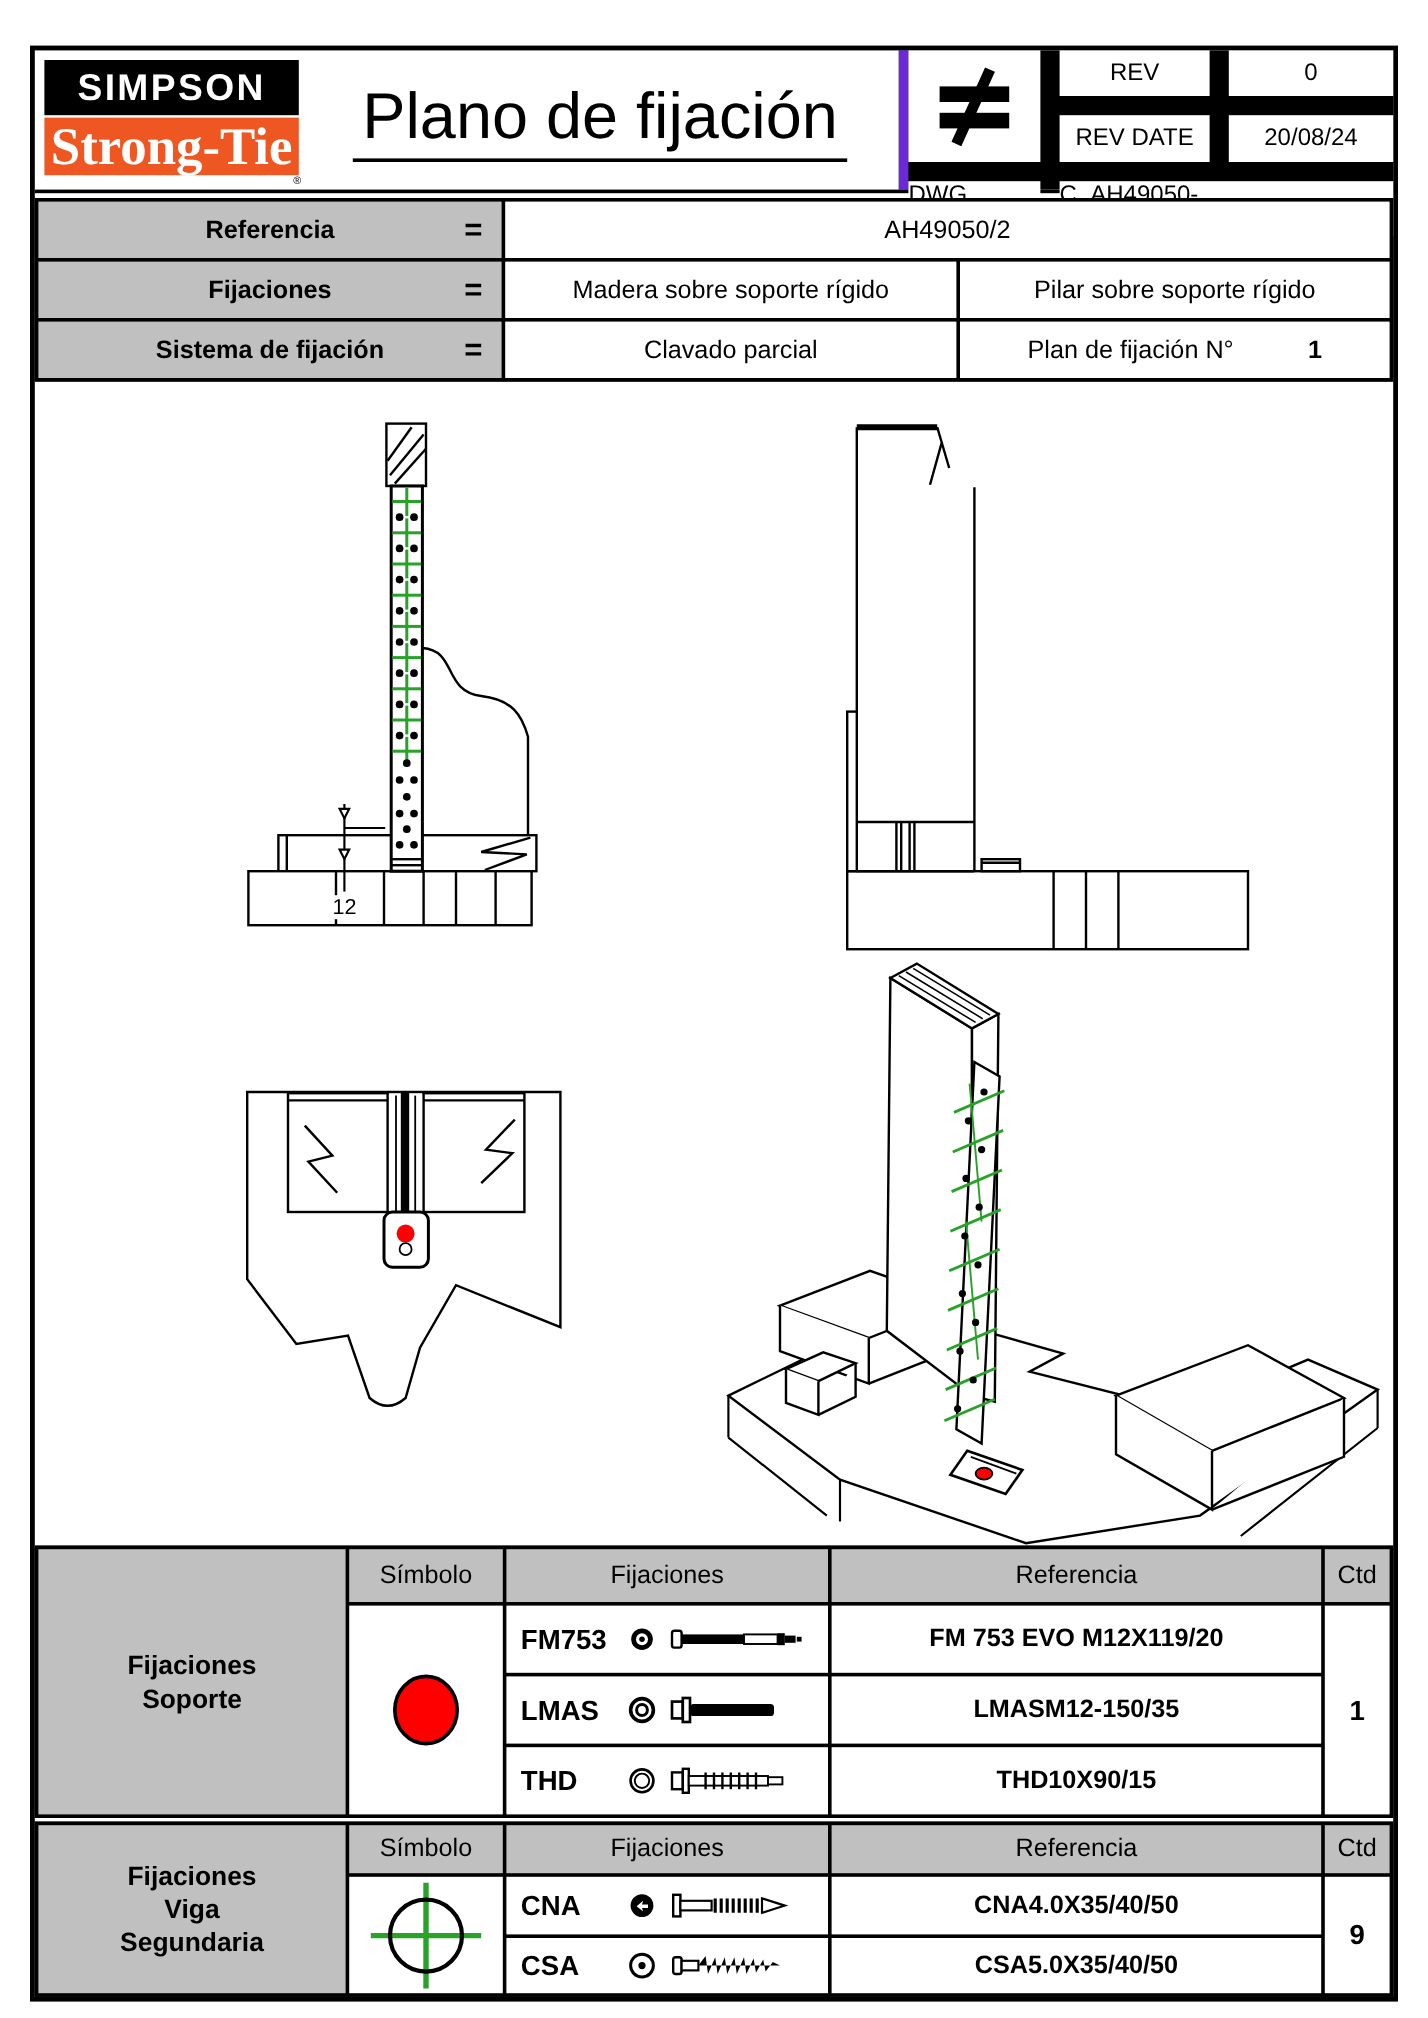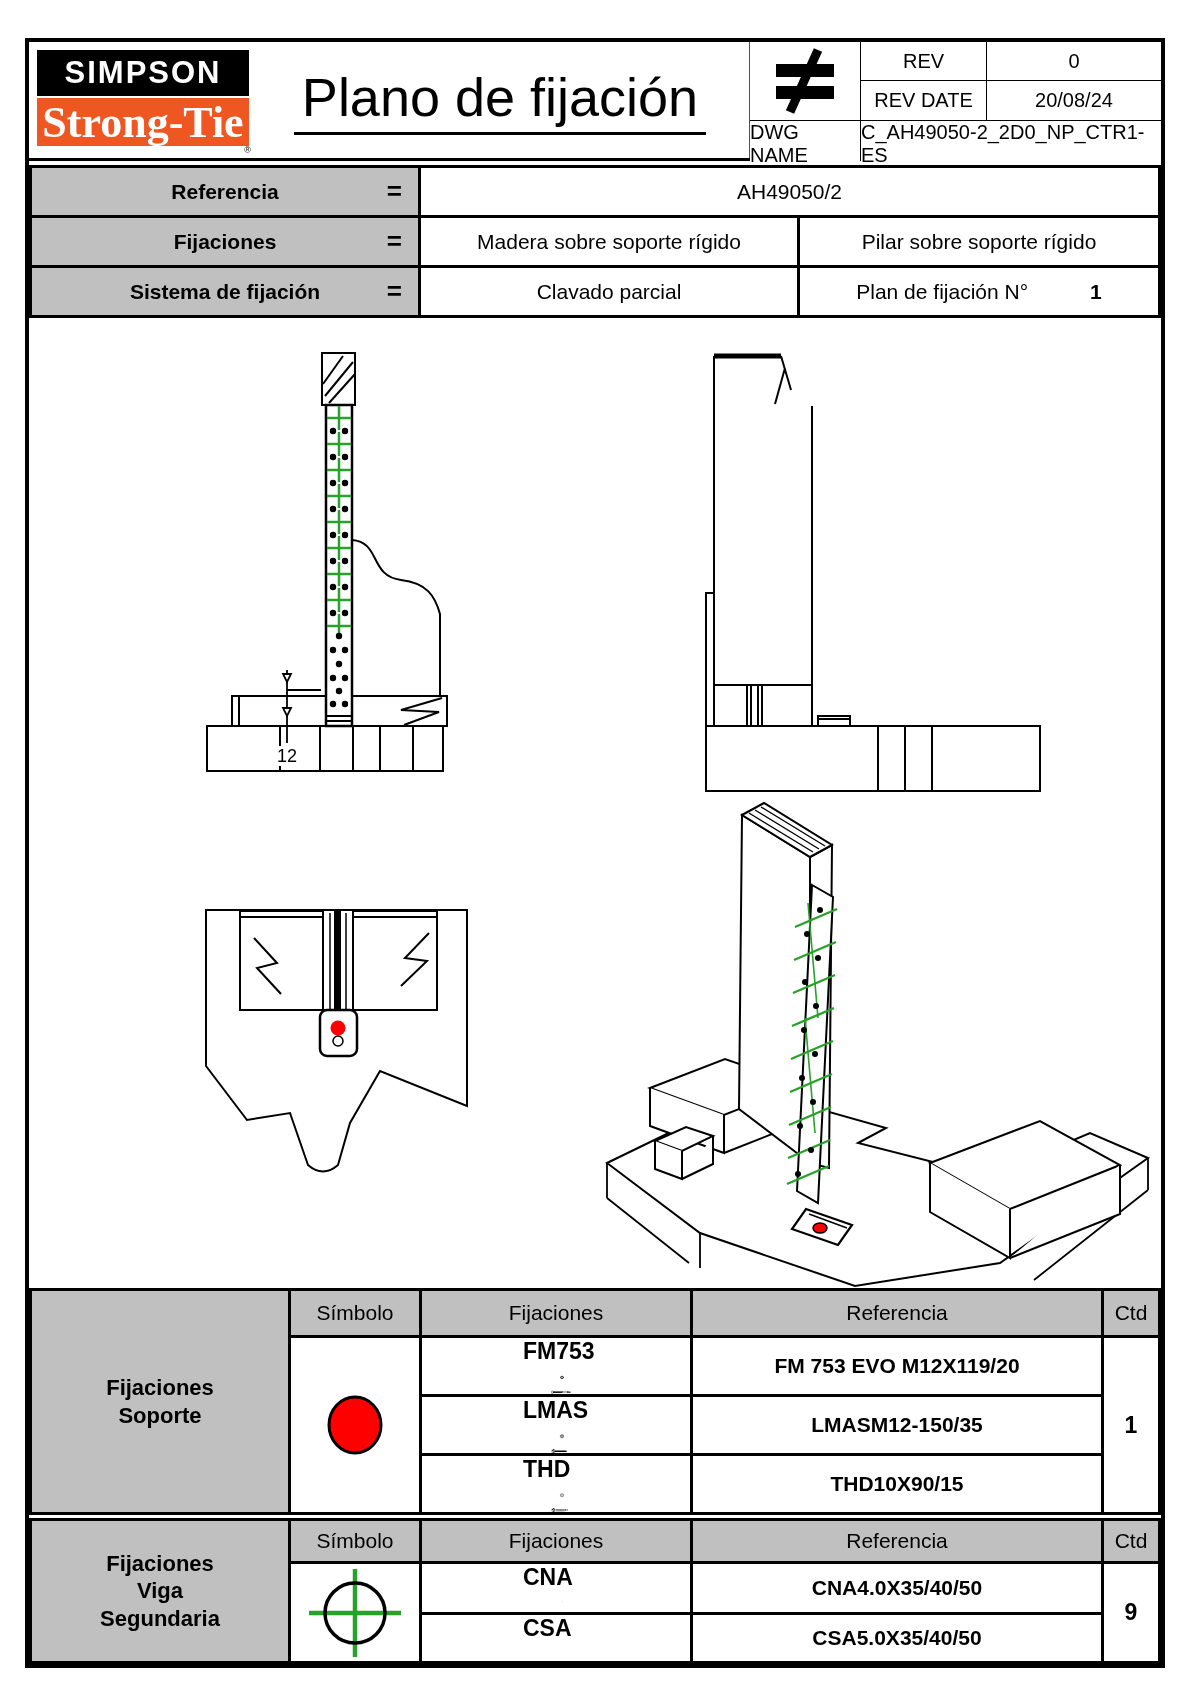--- a/index.html
+++ b/index.html
@@ -13,23 +13,23 @@
   .band-header{position:absolute;left:0;top:0;width:1132px;height:119px;
                border-bottom:3px solid #000;box-sizing:border-box;display:flex;}
   .logo{margin:8px 0 0 8px;width:214px;}
   .logo-top{width:212px;height:46px;background:#000;color:#fff;display:flex;align-items:center;justify-content:center;
             font-weight:bold;font-size:31px;letter-spacing:2px;}
   .logo-bottom{width:212px;height:48px;background:#ee5722;color:#fff;display:flex;align-items:center;justify-content:center;
             font-family:"Liberation Serif","DejaVu Serif",serif;font-weight:bold;font-size:44px;margin-top:2px;}
   .logo-reg{display:block;text-align:right;font-size:9px;line-height:8px;}
   .title-wrap{flex:1;display:flex;align-items:center;justify-content:center;}
   .doc-title{font-size:54px;border-bottom:3px solid #000;padding:0 8px 4px 8px;}
-  .rev-block{width:412px;height:116px;border-left:1px solid #6d28d9;box-sizing:border-box;
+  .rev-block{width:412px;height:116px;border-left:8px solid #6d28d9;box-sizing:border-box;
              display:grid;grid-template-columns:110px 125px 1fr;grid-template-rows:38px 39px 1fr;
-             background:#000;gap:1px;}
+             background:#000;gap:16px;}
   .rev-block>div{background:#fff;display:flex;align-items:center;justify-content:center;font-size:20px;}
   .cell-neq{grid-row:1/3;grid-column:1;}
   .cell-dwg-label{grid-row:3;grid-column:1;font-size:17px;}
   .cell-dwg-value{grid-row:3;grid-column:2/4;font-size:16px;letter-spacing:0;}
 
   
   .info-table{position:absolute;left:0;top:123px;width:1132px;
               display:grid;grid-template-columns:386px 376px 1fr;grid-template-rows:47px 47px 47px;
               background:#000;gap:3px;border:3px solid #000;box-sizing:border-box;}
   .info-table>div{background:#fff;display:flex;align-items:center;justify-content:center;font-size:21px;}
@@ -46,21 +46,21 @@
   .fixtable{position:absolute;left:0;width:1132px;background:#000;gap:3px;border:3px solid #000;
             box-sizing:border-box;display:grid;grid-template-columns:256px 128px 268px 408px 1fr;}
   .ft1{top:1246px;grid-template-rows:44px 56px 56px 56px;}
   .ft2{top:1476px;grid-template-rows:40px 48px 46px;}
   .fixtable>div{background:#fff;display:flex;align-items:center;justify-content:center;}
   .fcell-head{background:#c0c0c0 !important;font-weight:normal;font-size:21px;text-align:center;}
   .fcell-group{background:#c0c0c0 !important;grid-column:1;font-weight:bold;font-size:22px;
                flex-direction:column;line-height:1.25;}
   .g4{grid-row:1/5;} .g3{grid-row:1/4;}
   .span-rows-1{grid-row:2/5;} .span-rows-2{grid-row:2/4;}
-  .fixrow{justify-content:flex-start !important;padding-left:12px;gap:10px;flex-direction:column;}
+  .fixrow{justify-content:flex-start !important;padding-left:12px;gap:10px;}
   .fixname{font-weight:bold;font-size:23px;width:78px;}
   .fref{font-weight:bold;font-size:21px;}
   .fqty{font-weight:bold;font-size:23px;}
 </style>
 </head>
 <body>
 
 <div class="page">
  <div class="frame">
   <div class="inner">

